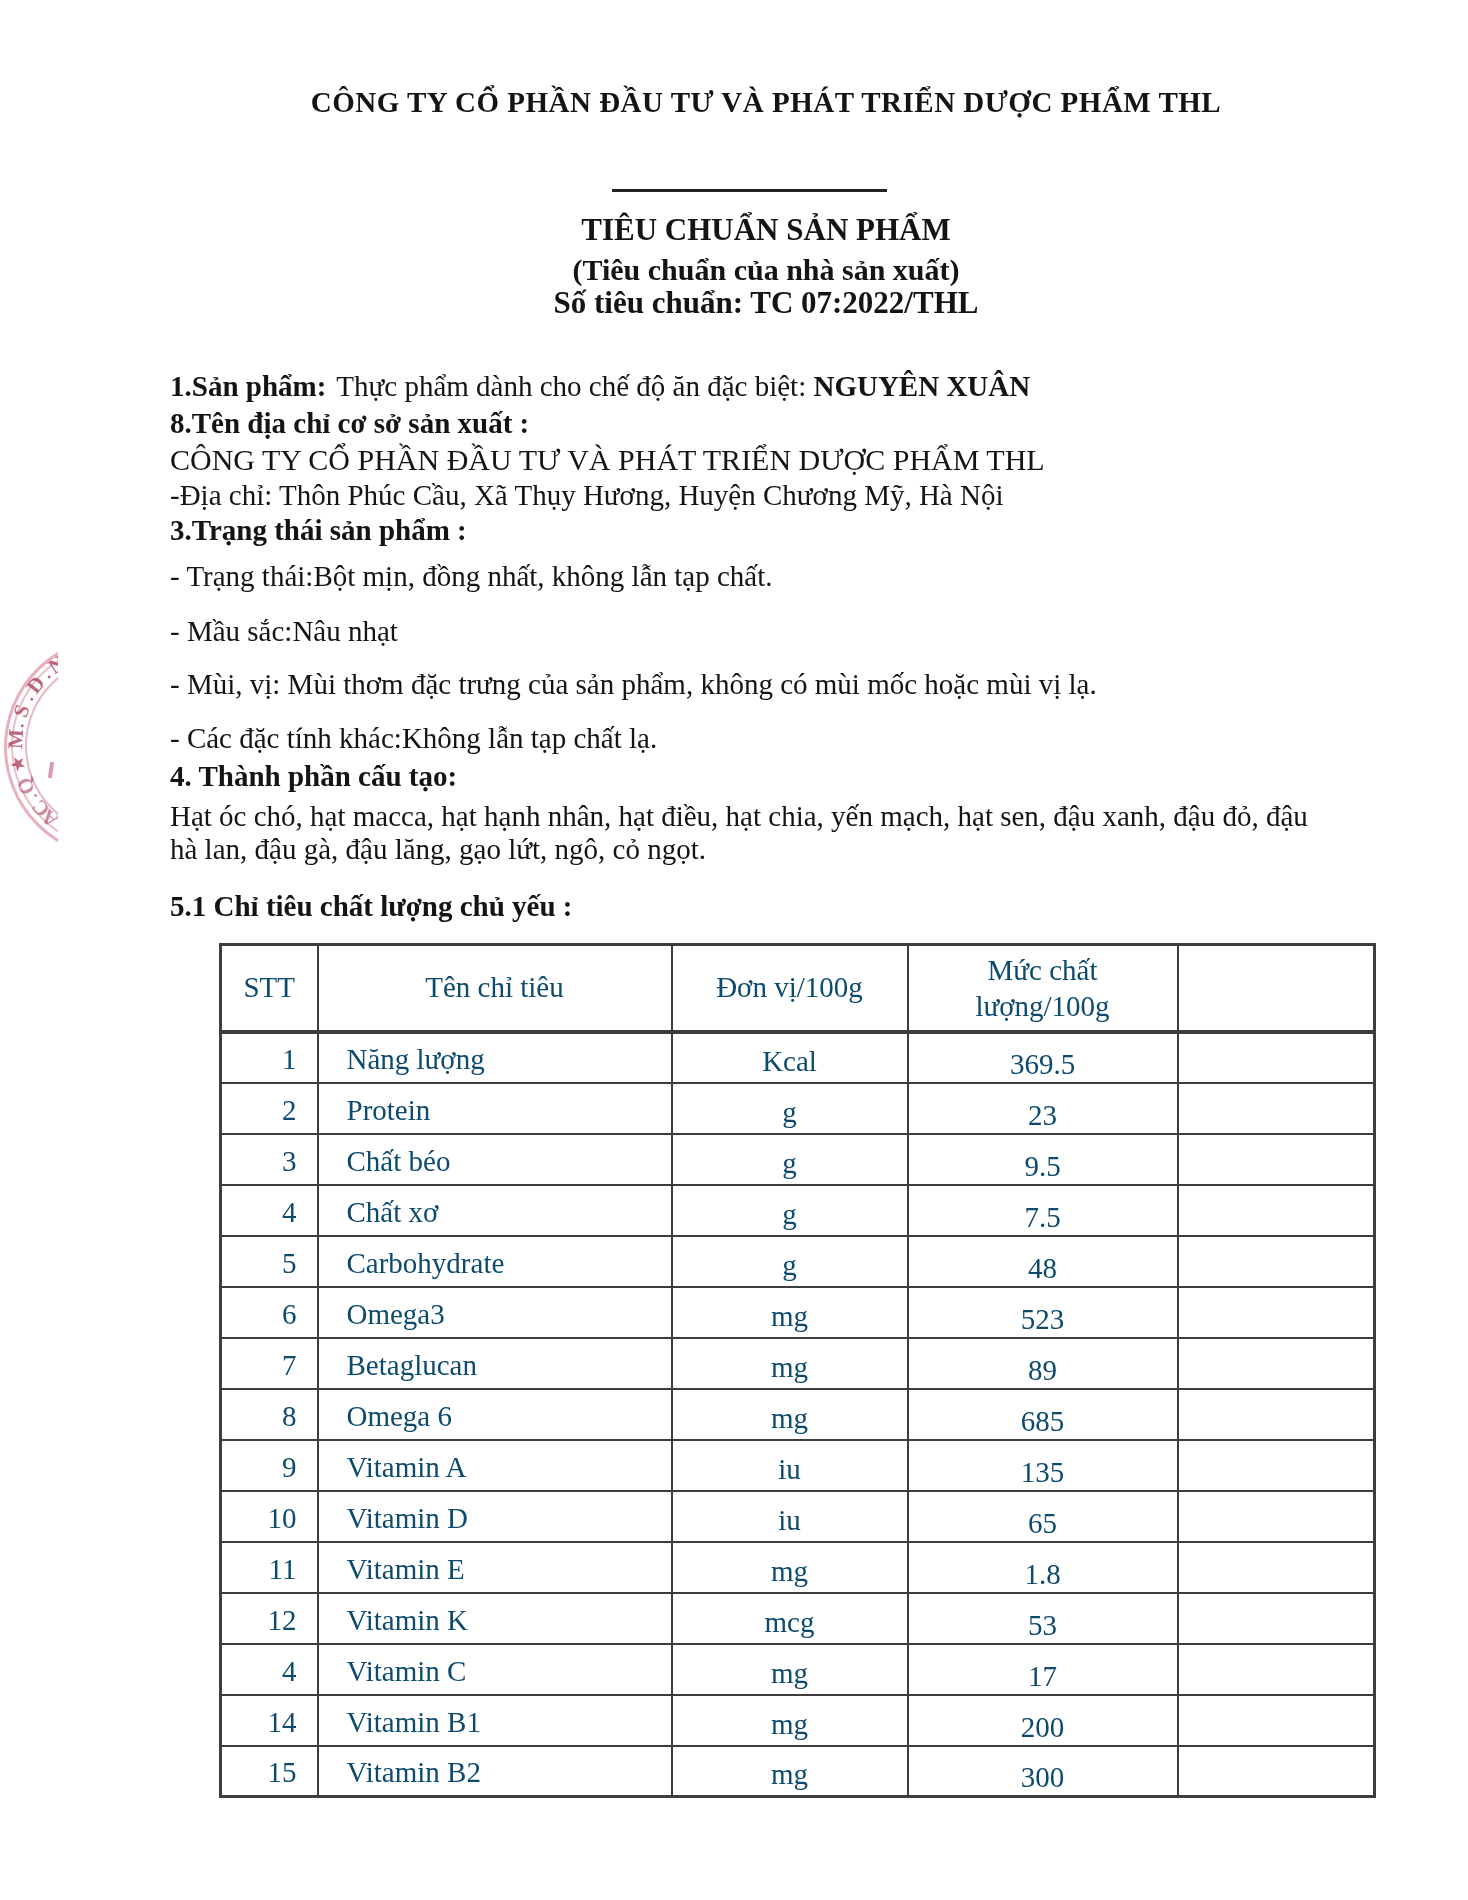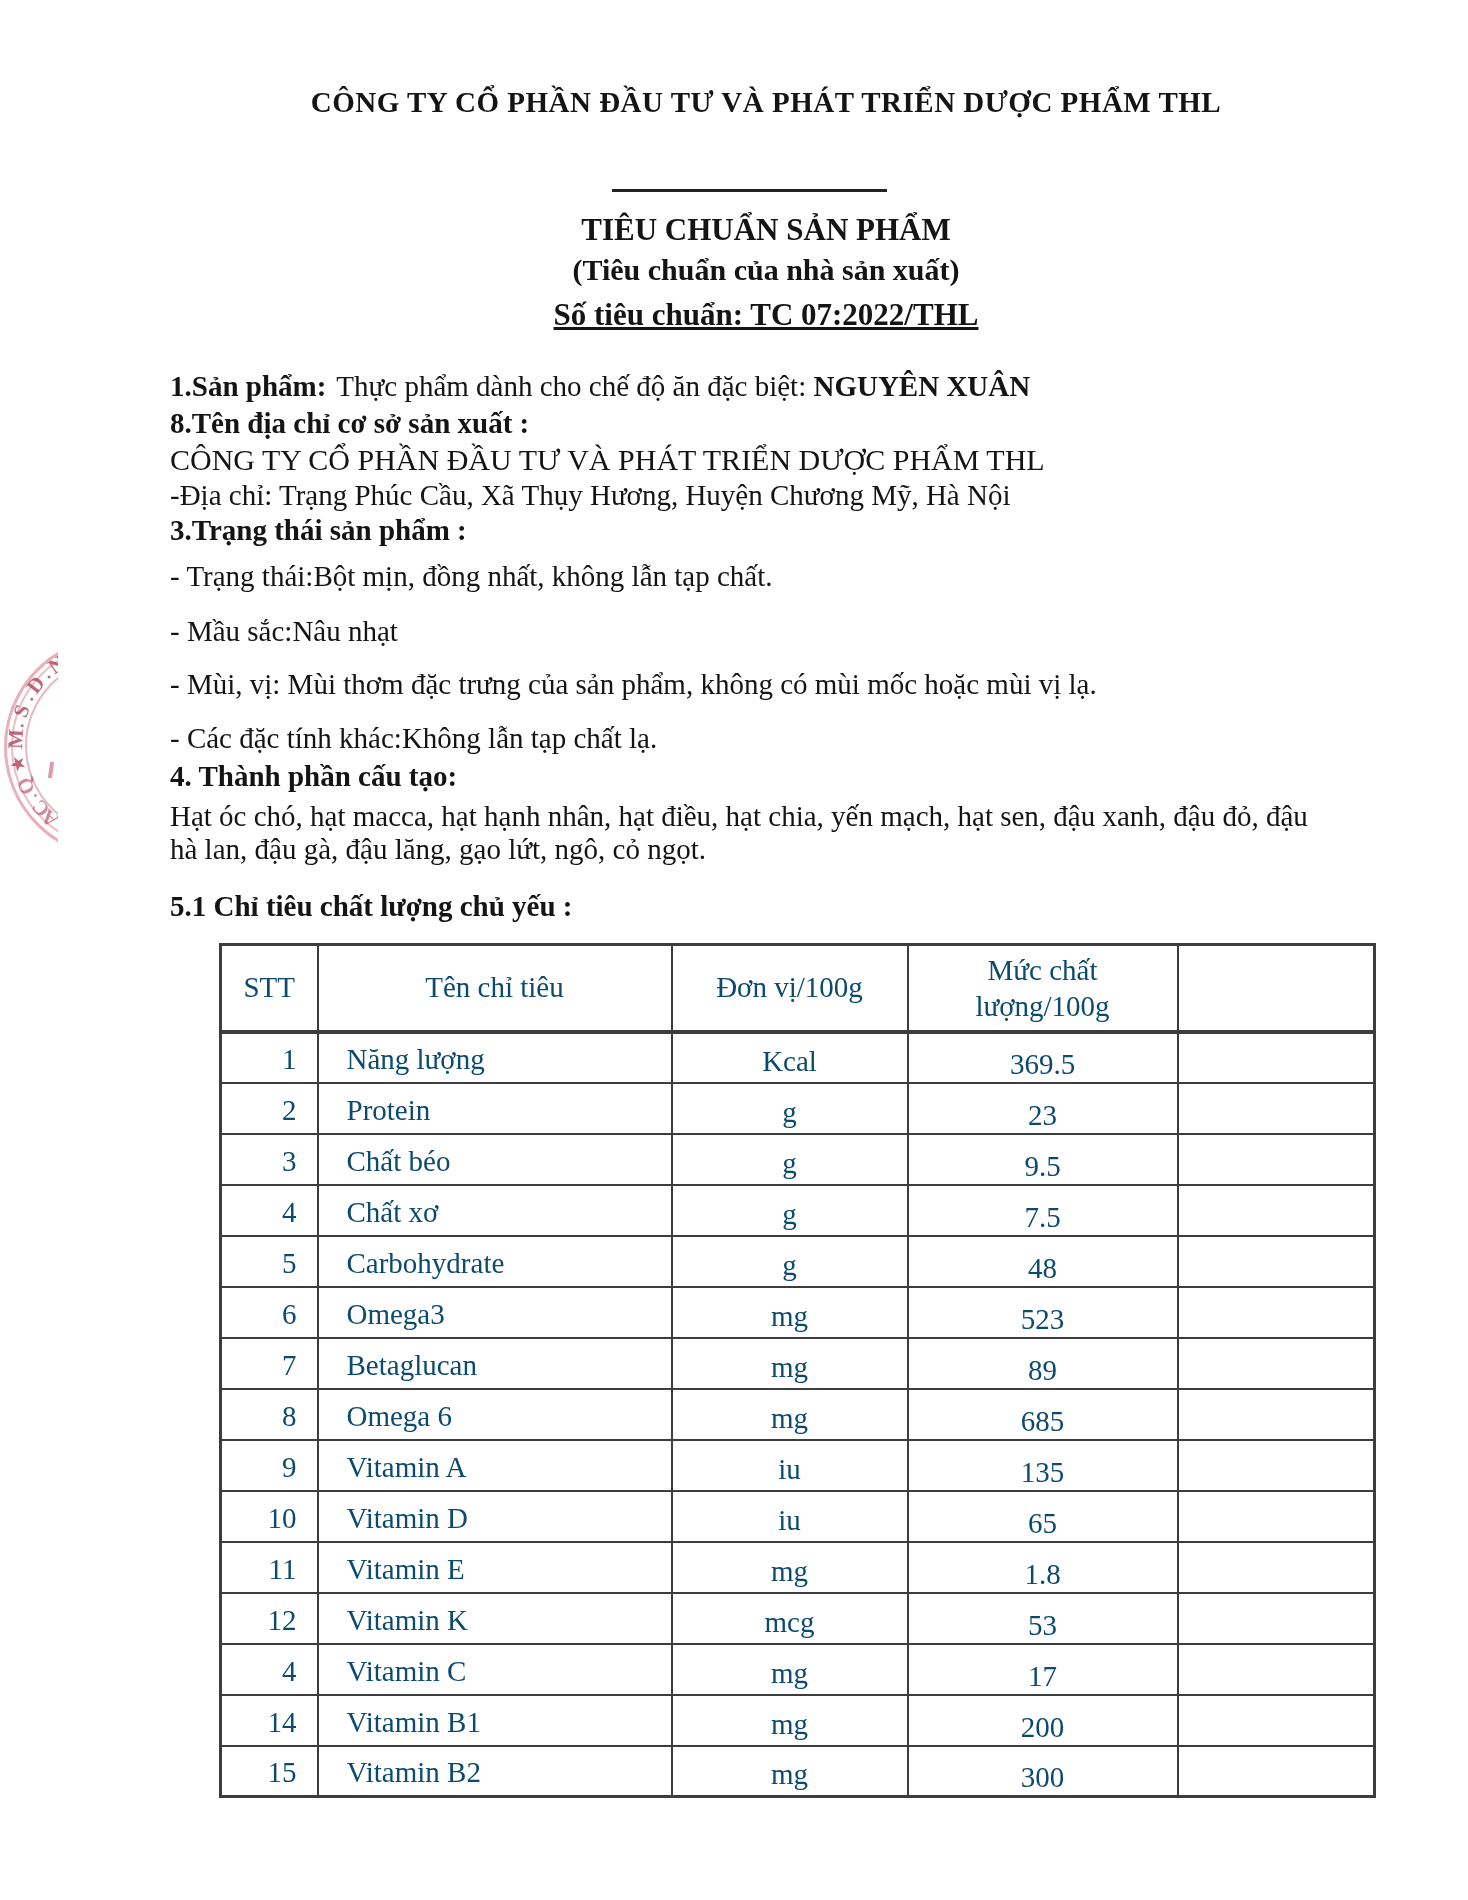--- a/index.html
+++ b/index.html
@@ -8,21 +8,21 @@
     margin:0 auto;overflow:hidden;
     font-family:"Liberation Serif","DejaVu Serif",serif;
     color:#141414;
   }
   .abs{position:absolute;}
   .centerline{left:0;right:0;text-align:center;padding-left:64px;white-space:nowrap;}
   .company-header{top:86px;font-size:29px;font-weight:bold;letter-spacing:.5px;}
   .divider{top:189px;left:612px;width:275px;height:3px;background:#222;}
   .doc-title{top:212px;font-size:31px;font-weight:bold;}
   .doc-subtitle{top:253px;font-size:30px;font-weight:bold;}
-  .standard-no{top:297px;font-size:31px;font-weight:bold;text-decoration:underline;}
+  .standard-no{top:285px;font-size:31px;font-weight:bold;}
 
   .bodyline{left:170px;font-size:29px;white-space:nowrap;}
   .b{font-weight:bold;}
   .s1{top:370px;}
   .s1-text{padding-left:10px;}
   .s2{top:407px;}
   .s2company{top:443px;font-size:30px;}
   .addr{top:479px;}
   .s3{top:514px;}
   .it1{top:560px;}
@@ -78,21 +78,21 @@
   <div class="abs centerline doc-title">TIÊU CHUẨN SẢN PHẨM</div>
   <div class="abs centerline doc-subtitle">(Tiêu chuẩn của nhà sản xuất)</div>
   <div class="abs centerline standard-no">Số tiêu chuẩn: TC 07:2022/THL</div>
 
   <div class="abs bodyline s1">
     <span class="b">1.Sản phẩm:</span><span class="s1-text">Thực phẩm dành cho chế độ ăn đặc biệt: </span><span class="b">NGUYÊN XUÂN</span>
   </div>
 
   <div class="abs bodyline s2 b">8.Tên địa chỉ cơ sở sản xuất :</div>
   <div class="abs bodyline s2company">CÔNG TY CỔ PHẦN ĐẦU TƯ VÀ PHÁT TRIỂN DƯỢC PHẨM THL</div>
-  <div class="abs bodyline addr">-Địa chỉ: Trạng Phúc Cầu, Xã Thụy Hương, Huyện Chương Mỹ, Hà Nội</div>
+  <div class="abs bodyline addr">-Địa chỉ: Thôn Phúc Cầu, Xã Thụy Hương, Huyện Chương Mỹ, Hà Nội</div>
 
   <div class="abs bodyline s3 b">3.Trạng thái sản phẩm :</div>
   <div class="abs bodyline it1">- Trạng thái:Bột mịn, đồng nhất, không lẫn tạp chất.</div>
   <div class="abs bodyline it2">- Mầu sắc:Nâu nhạt</div>
   <div class="abs bodyline it4">- Các đặc tính khác:Không lẫn tạp chất lạ.</div>
   <div class="abs bodyline it3">- Mùi, vị: Mùi thơm đặc trưng của sản phẩm, không có mùi mốc hoặc mùi vị lạ.</div>
 
   <div class="abs bodyline s4 b">4. Thành phần cấu tạo:</div>
   <div class="abs ingredients">Hạt óc chó, hạt macca, hạt hạnh nhân, hạt điều, hạt chia, yến mạch, hạt sen, đậu xanh, đậu đỏ, đậu hà lan, đậu gà, đậu lăng, gạo lứt, ngô, cỏ ngọt.</div>
 

